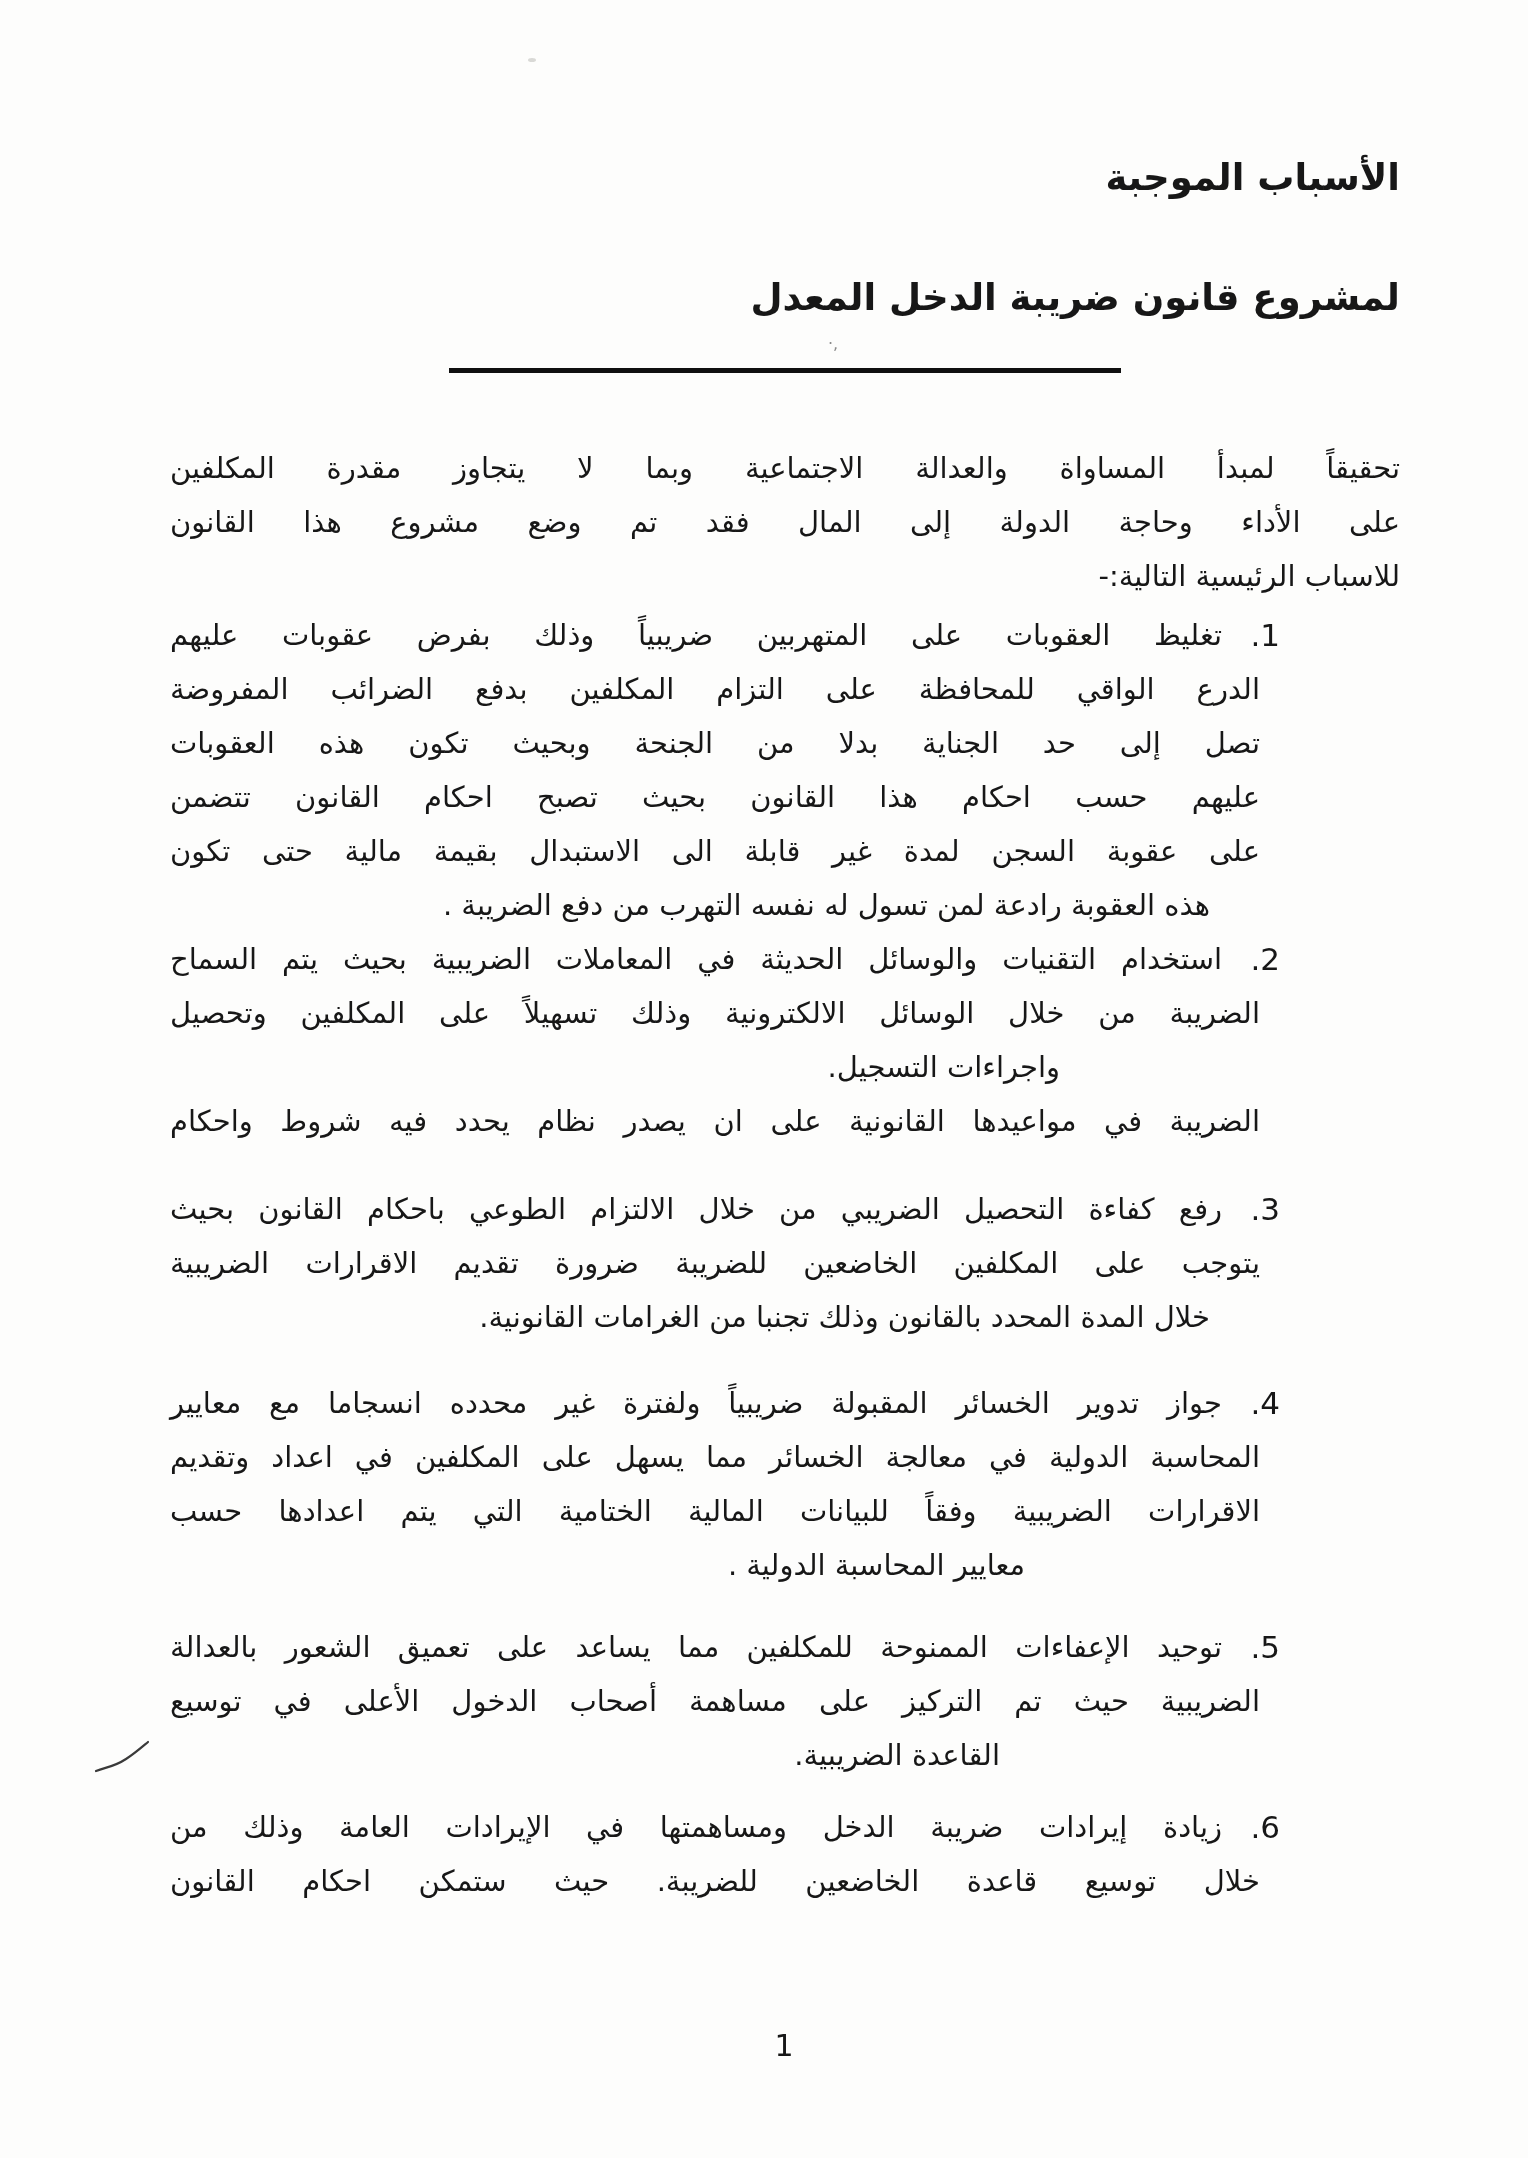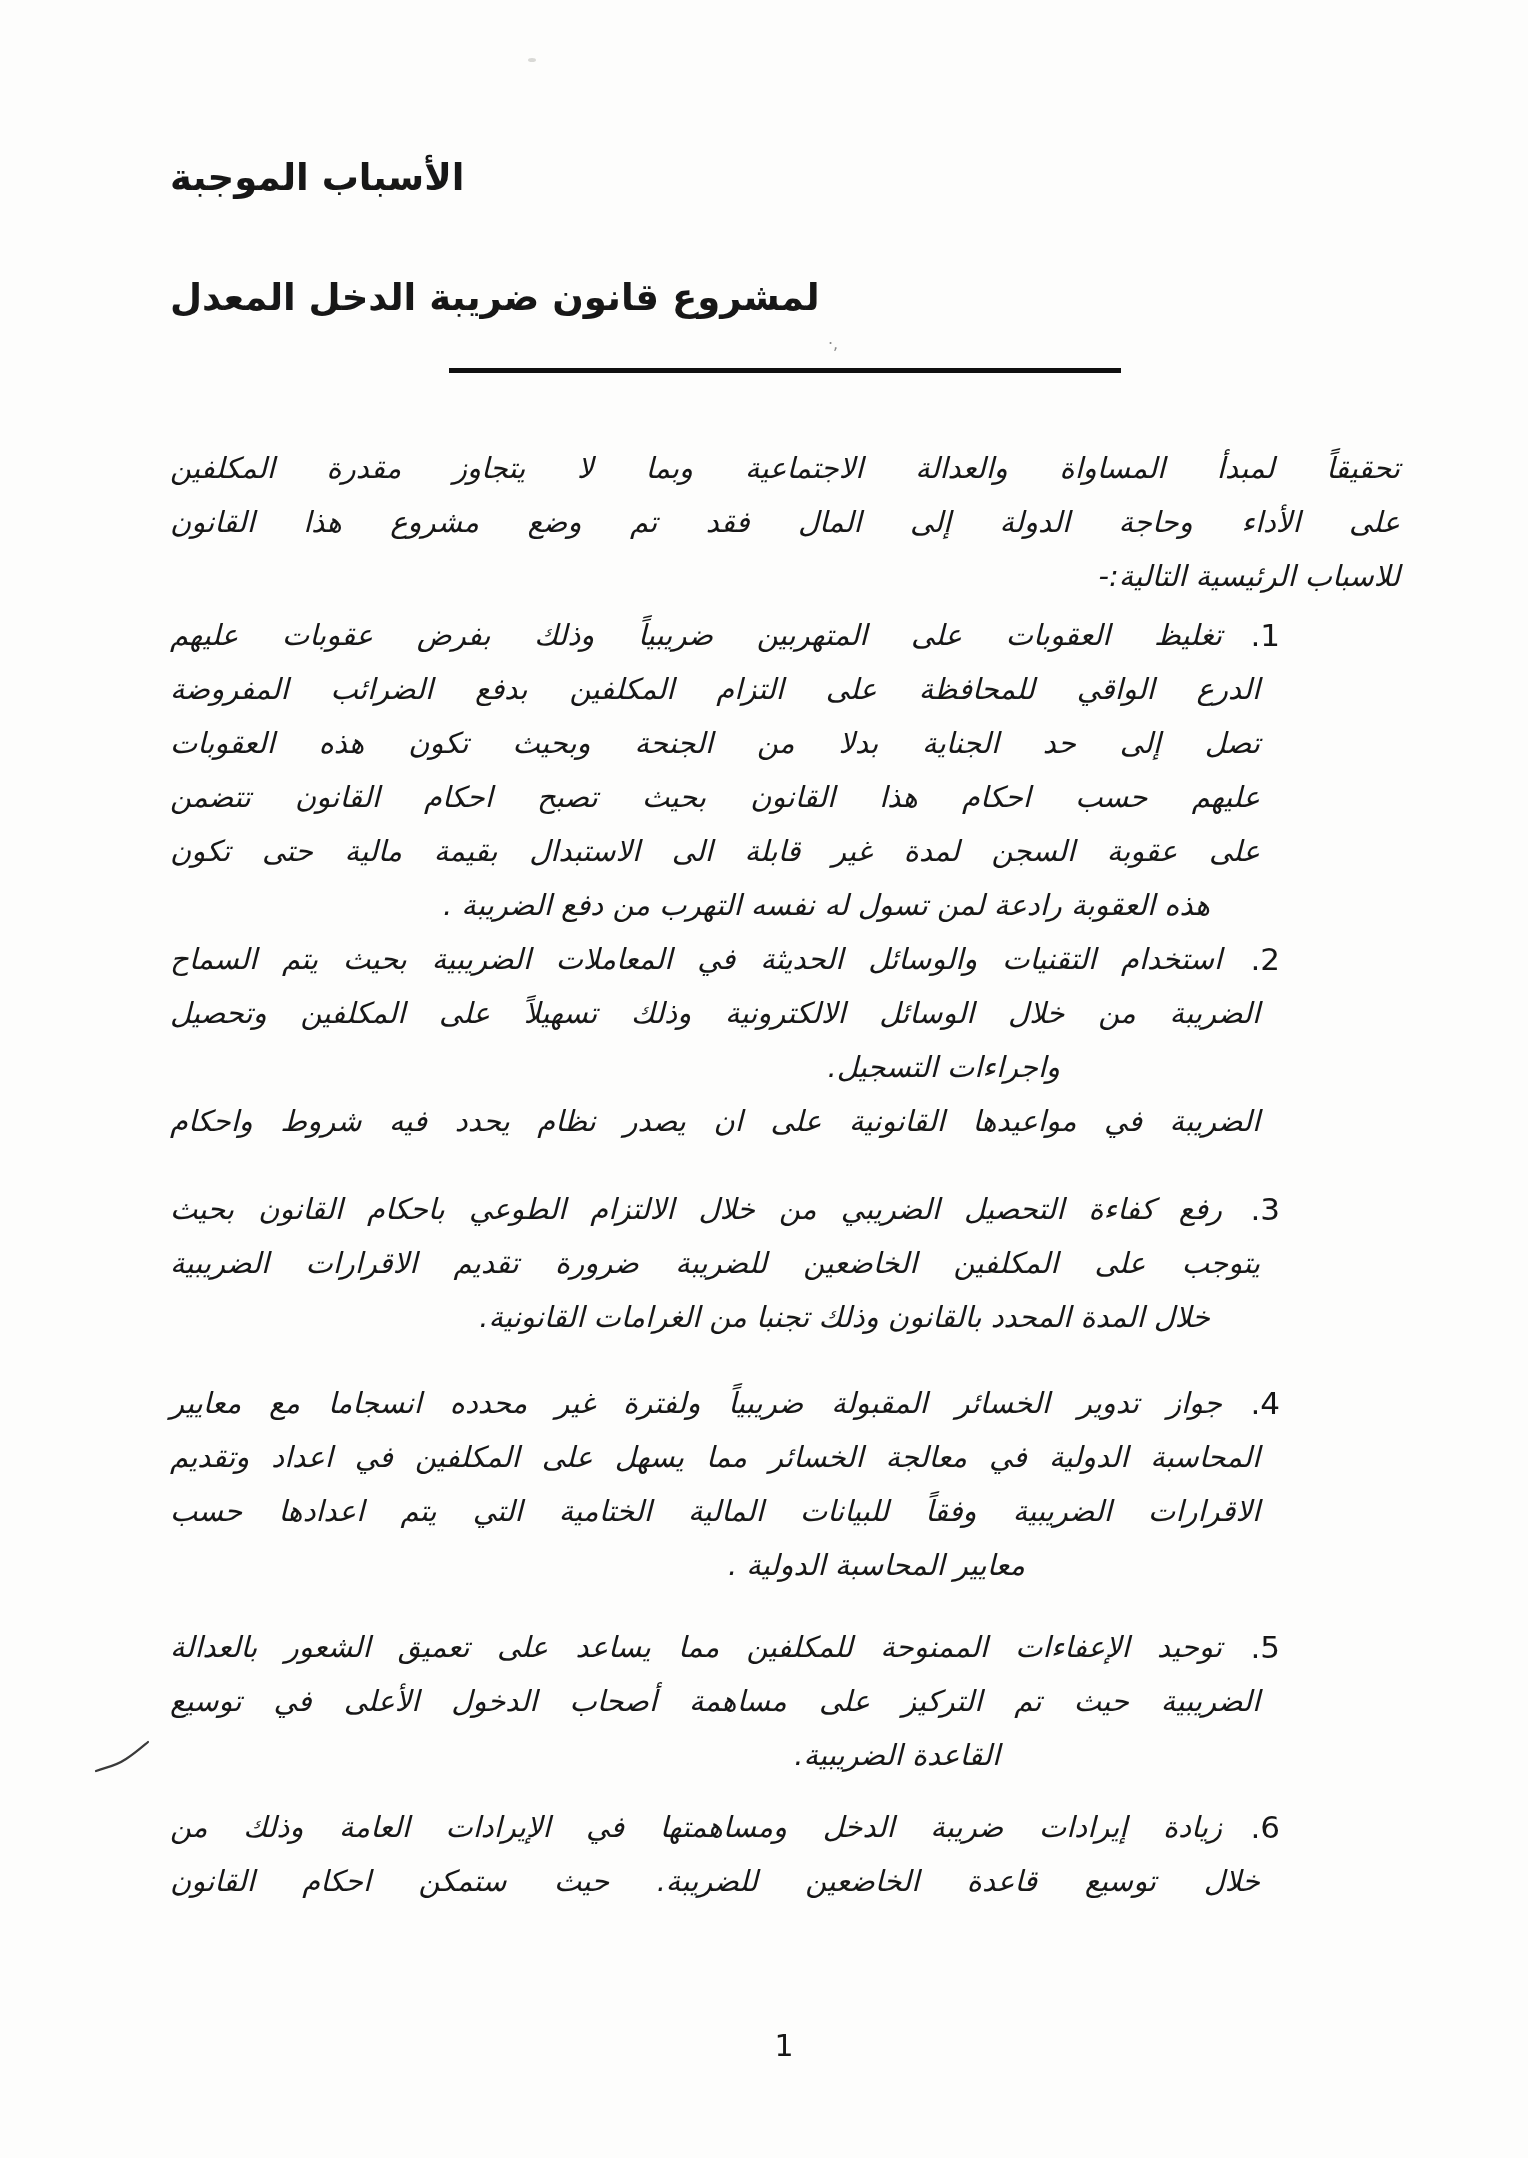--- a/index.html
+++ b/index.html
@@ -13,37 +13,36 @@
     overflow:hidden;
   }
   .content{
     position:absolute;top:0;left:170px;width:1230px;
     direction:rtl;
   }
   .title{
     font-weight:bold;
     font-size:37px;
     line-height:56px;
-    text-align:left;
+    text-align:right;
   }
   #title1{margin-top:150px;}
   #title2{margin-top:64px;}
   .rule{
     margin:42px auto 0;
     width:672px;height:5px;
     background:#101010;
   }
   .tline{
     font-size:29px;
     line-height:54px;
     height:54px;
     white-space:nowrap;
     text-align:justify;
     text-align-last:justify;
-    font-style:italic;
   }
   .tline.last{
     text-align:right;
     text-align-last:right;
   }
   #intro{margin-top:68px;}
   #reasons-list{margin-top:5px;margin-right:120px;}
   .item{margin-top:0;}
   .first-row{display:flex;}
   .first-row .tline{flex:1 1 auto;}

